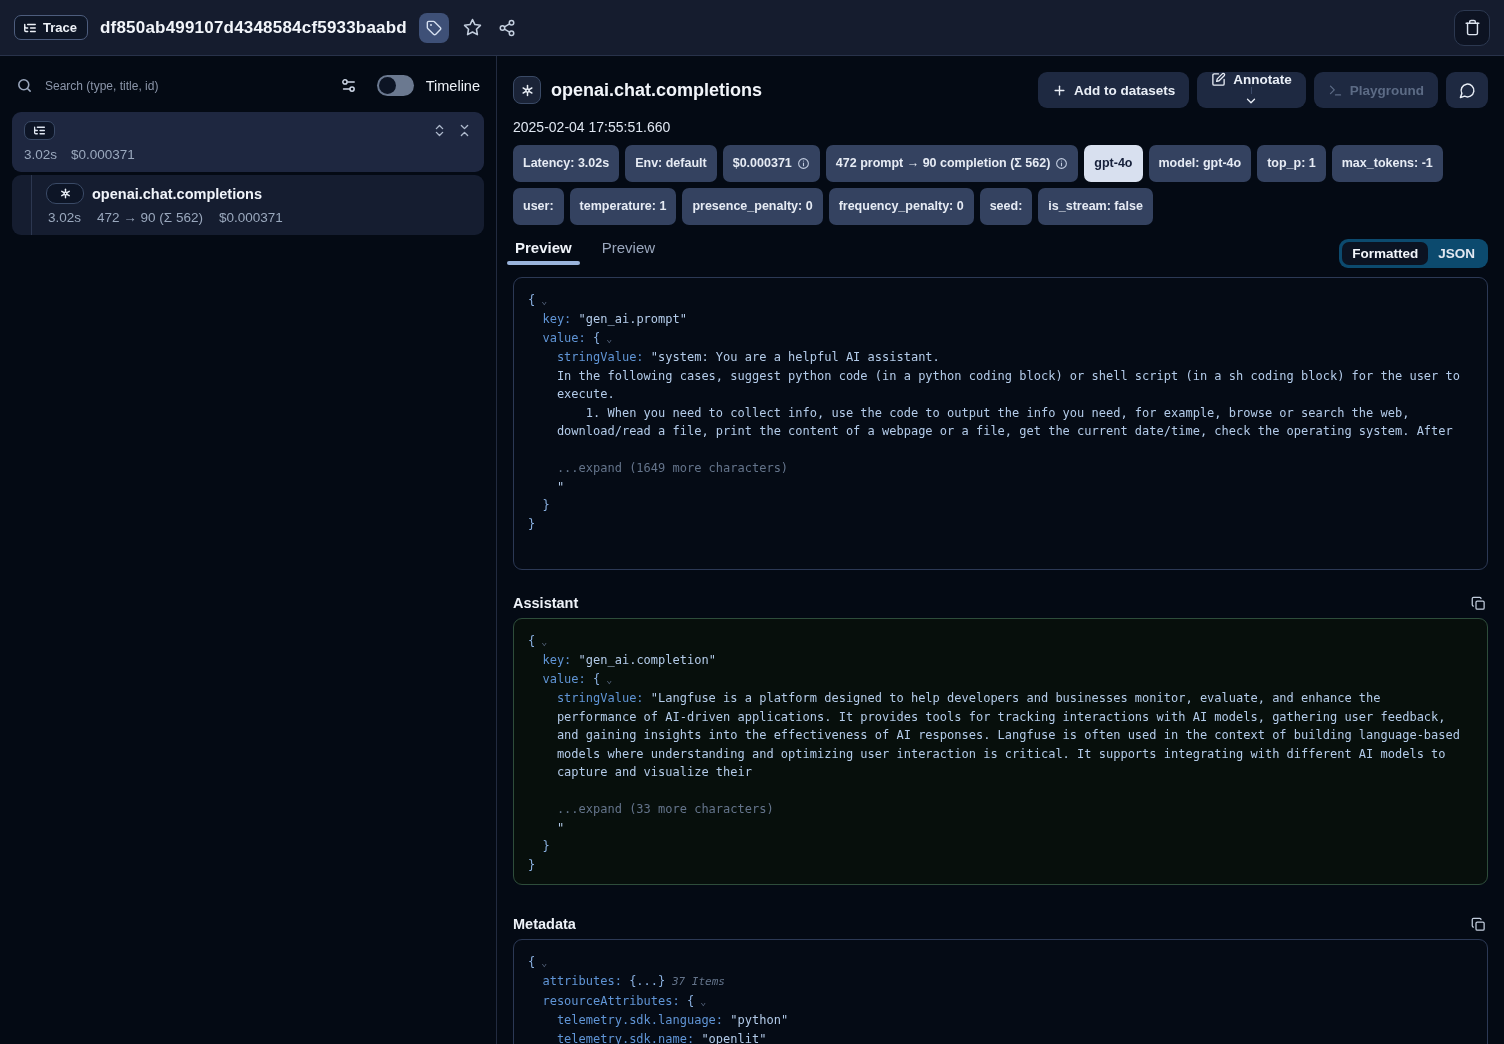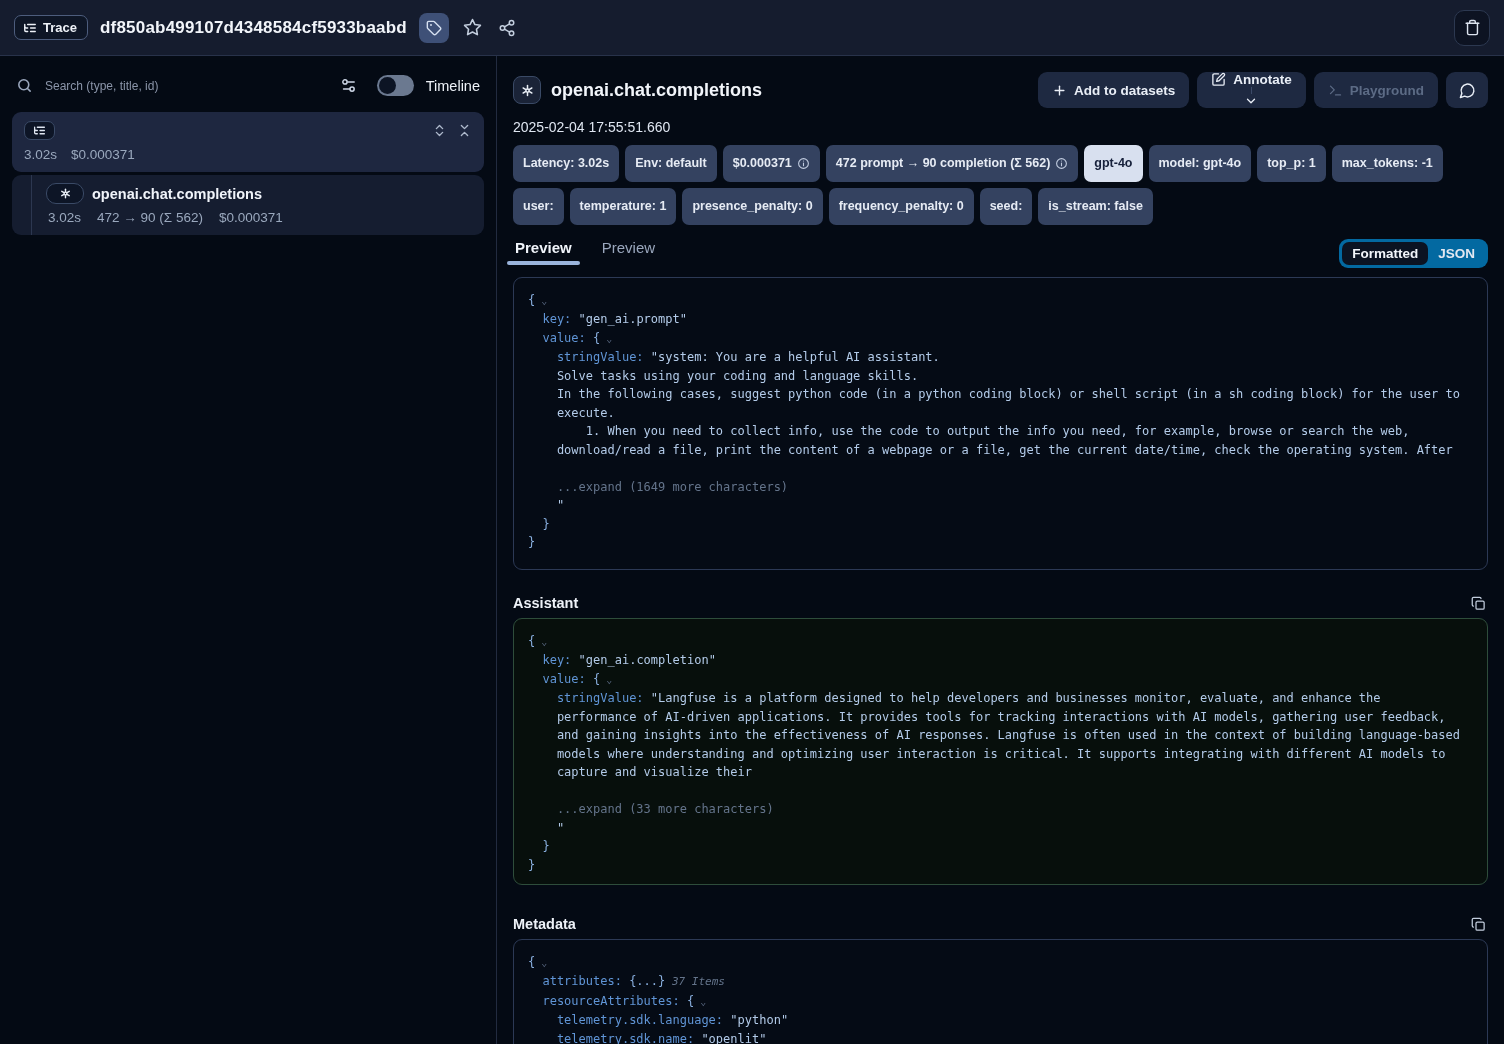--- a/index.html
+++ b/index.html
@@ -132,21 +132,21 @@
   
   .tabs-row { margin-top:14px; display:flex; align-items:flex-start; justify-content:space-between; }
   .tabs { display:flex; gap:26px; }
   .tab { font-size:15px; color:#9aa7bd; padding:0 2px 9px 2px; cursor:pointer; position:relative; }
   .tab-active { color:#f0f4fa; font-weight:bold; }
   .tab-active::after {
     content:""; position:absolute; left:-6px; right:-6px; bottom:0; height:4px;
     border-radius:3px; background:#9ab4dc;
   }
   .segmented {
-    display:flex; align-items:center; background:#0369a1; border-radius:9px;
+    display:flex; align-items:center; background:#0c4a6e; border-radius:9px;
     padding:3px; margin-bottom:4px;
   }
   .seg { font-size:13.5px; font-weight:bold; padding:4px 10px; border-radius:7px; cursor:pointer; }
   .seg-active { background:#0b1322; color:#f2f5fa; }
   .seg-inactive { color:#e3e8f1; }
 
   
   .code-block {
     border:1px solid #2c3955; border-radius:9px; background:#050b15;
     padding:13px 14px; margin-top:5px;
@@ -452,21 +452,20 @@
         <span class="seg seg-active">Formatted</span>
         <span class="seg seg-inactive">JSON</span>
       </div>
     </div>
 
     <div class="code-block" id="block-prompt">
         <div class="cline"><span class="seg-p">{</span><span class="seg-c"> ⌄</span></div>
         <div class="cline"><span class="seg-k">  key:</span><span class="seg-s"> "gen_ai.prompt"</span></div>
         <div class="cline"><span class="seg-k">  value:</span><span class="seg-p"> {</span><span class="seg-c"> ⌄</span></div>
         <div class="cline"><span class="seg-k">    stringValue:</span><span class="seg-s"> "system: You are a helpful AI assistant.</span></div>
-        <div class="cline"><span class="seg-s">    Solve tasks using your coding and language skills.</span></div>
         <div class="cline"><span class="seg-s">    In the following cases, suggest python code (in a python coding block) or shell script (in a sh coding block) for the user to</span></div>
         <div class="cline"><span class="seg-s">    execute.</span></div>
         <div class="cline"><span class="seg-s">        1. When you need to collect info, use the code to output the info you need, for example, browse or search the web,</span></div>
         <div class="cline"><span class="seg-s">    download/read a file, print the content of a webpage or a file, get the current date/time, check the operating system. After</span></div>
         <div class="cline">&nbsp;</div>
         <div class="cline"><span class="seg-m">    ...expand (1649 more characters)</span></div>
         <div class="cline"><span class="seg-s">    "</span></div>
         <div class="cline"><span class="seg-p">  }</span></div>
         <div class="cline"><span class="seg-p">}</span></div>
       </div>

